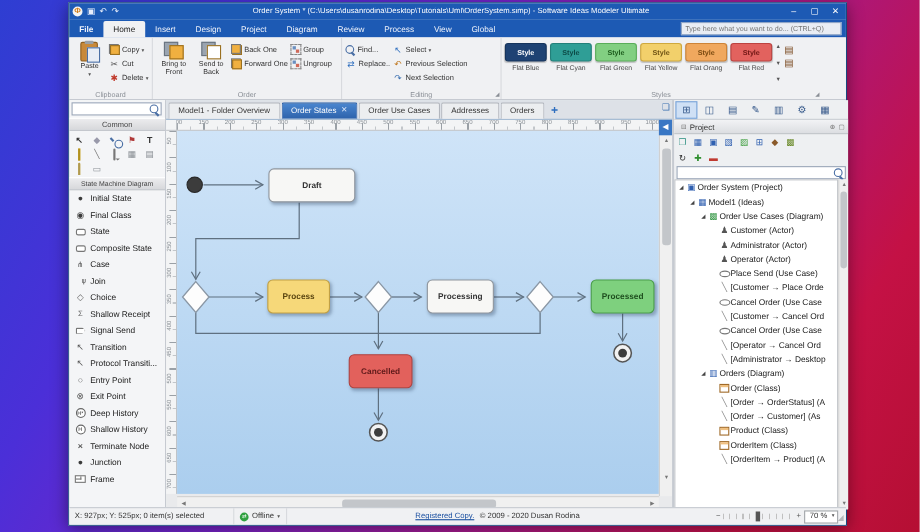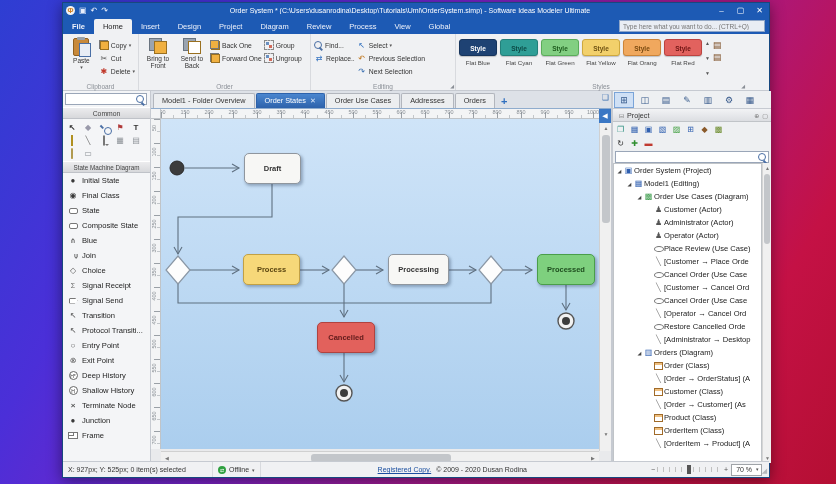--- a/index.html
+++ b/index.html
@@ -374,33 +374,33 @@
             <span>State</span>
           </div>
           <div class="titem">
             <span class="ticn">
               <span class="i-state"></span>
             </span>
             <span>Composite State</span>
           </div>
           <div class="titem">
             <span class="ticn" style="color: rgb(85, 85, 85); font-size: 7px;">⋔</span>
-            <span>Blue</span>
+            <span>Case</span>
           </div>
           <div class="titem">
             <span class="ticn" style="color: rgb(85, 85, 85); font-size: 7px; display: inline-block; transform: rotate(180deg);">⋔</span>
             <span>Join</span>
           </div>
           <div class="titem">
             <span class="ticn" style="color: rgb(102, 102, 102);">◇</span>
             <span>Choice</span>
           </div>
           <div class="titem">
             <span class="ticn" style="color: rgb(102, 102, 102); font-size: 7px;">Σ</span>
-            <span>Signal Receipt</span>
+            <span>Shallow Receipt</span>
           </div>
           <div class="titem">
             <span class="ticn">
               <span class="i-send"></span>
             </span>
             <span>Signal Send</span>
           </div>
           <div class="titem">
             <span class="ticn" style="color: rgb(85, 85, 85);">↖</span>
             <span>Transition</span>
@@ -523,21 +523,21 @@
               <g>
                 <circle cx="405" cy="202" r="8" fill="#f2f2f2" stroke="#555" stroke-width="1.4"></circle>
                 <circle cx="405" cy="202" r="4" fill="#3c3c3c"></circle>
               </g>
               <g>
                 <circle cx="183" cy="274" r="8" fill="#f2f2f2" stroke="#555" stroke-width="1.4"></circle>
                 <circle cx="183" cy="274" r="4" fill="#3c3c3c"></circle>
               </g>
             </svg>
           <div id="dstates">
-              <div class="dstate" style="left: 83px; top: 34px; width: 57px; height: 31px; background: rgb(247, 247, 245); border-color: rgb(143, 150, 158); color: rgb(51, 51, 51);">Draft</div>
+              <div class="dstate" style="left: 83px; top: 34px; width: 79px; height: 31px; background: rgb(247, 247, 245); border-color: rgb(143, 150, 158); color: rgb(51, 51, 51);">Draft</div>
               <div class="dstate" style="left: 82px; top: 135px; width: 57px; height: 31px; background: rgb(246, 216, 121); border-color: rgb(193, 160, 69); color: rgb(90, 69, 16);">Process</div>
               <div class="dstate" style="left: 227px; top: 135px; width: 61px; height: 31px; background: rgb(247, 247, 245); border-color: rgb(143, 150, 158); color: rgb(51, 51, 51);">Processing</div>
               <div class="dstate" style="left: 376px; top: 135px; width: 58px; height: 31px; background: rgb(126, 208, 126); border-color: rgb(74, 158, 74); color: rgb(30, 77, 30);">Processed</div>
               <div class="dstate" style="left: 156px; top: 203px; width: 58px; height: 31px; background: rgb(226, 97, 92); border-color: rgb(176, 67, 64); color: rgb(95, 26, 26);">Cancelled</div>
             </div>
         </div>
         <div class="vscroll">
           <div class="collapsebtn">◀</div>
           <span class="sarrow" style="top:14px;">▲</span>
           <div class="vthumb" style="top:26px;height:88px;"></div>
@@ -625,21 +625,21 @@
         </div>
       <div class="ptree" id="ptree">
           <div class="trow" style="padding-left: 2px;">
             <span class="tarrow">◢</span>
             <span class="tic" style="color: rgb(47, 95, 176);">▣</span>
             <span>Order System (Project)</span>
           </div>
           <div class="trow" style="padding-left: 12px;">
             <span class="tarrow">◢</span>
             <span class="tic" style="color: rgb(47, 95, 176);">▦</span>
-            <span>Model1 (Editing)</span>
+            <span>Model1 (Ideas)</span>
           </div>
           <div class="trow" style="padding-left: 22px;">
             <span class="tarrow">◢</span>
             <span class="tic" style="color: rgb(58, 154, 74);">▩</span>
             <span>Order Use Cases (Diagram)</span>
           </div>
           <div class="trow" style="padding-left: 32px;">
             <span class="tsp"></span>
             <span class="tic" style="color: rgb(85, 85, 85);">♟</span>
             <span>Customer (Actor)</span>
@@ -652,21 +652,21 @@
           <div class="trow" style="padding-left: 32px;">
             <span class="tsp"></span>
             <span class="tic" style="color: rgb(85, 85, 85);">♟</span>
             <span>Operator (Actor)</span>
           </div>
           <div class="trow" style="padding-left: 32px;">
             <span class="tsp"></span>
             <span class="tic">
               <span class="i-ellipse"></span>
             </span>
-            <span>Place Review (Use Case)</span>
+            <span>Place Send (Use Case)</span>
           </div>
           <div class="trow" style="padding-left: 32px;">
             <span class="tsp"></span>
             <span class="tic" style="color: rgb(136, 136, 136);">╲</span>
             <span>[Customer → Place Orde</span>
           </div>
           <div class="trow" style="padding-left: 32px;">
             <span class="tsp"></span>
             <span class="tic">
               <span class="i-ellipse"></span>
@@ -682,27 +682,20 @@
             <span class="tsp"></span>
             <span class="tic">
               <span class="i-ellipse"></span>
             </span>
             <span>Cancel Order (Use Case</span>
           </div>
           <div class="trow" style="padding-left: 32px;">
             <span class="tsp"></span>
             <span class="tic" style="color: rgb(136, 136, 136);">╲</span>
             <span>[Operator → Cancel Ord</span>
-          </div>
-          <div class="trow" style="padding-left: 32px;">
-            <span class="tsp"></span>
-            <span class="tic">
-              <span class="i-ellipse"></span>
-            </span>
-            <span>Restore Cancelled Orde</span>
           </div>
           <div class="trow" style="padding-left: 32px;">
             <span class="tsp"></span>
             <span class="tic" style="color: rgb(136, 136, 136);">╲</span>
             <span>[Administrator → Desktop</span>
           </div>
           <div class="trow" style="padding-left: 22px;">
             <span class="tarrow">◢</span>
             <span class="tic" style="color: rgb(47, 95, 176);">▥</span>
             <span>Orders (Diagram)</span>
@@ -711,27 +704,20 @@
             <span class="tsp"></span>
             <span class="tic">
               <span class="i-class"></span>
             </span>
             <span>Order (Class)</span>
           </div>
           <div class="trow" style="padding-left: 32px;">
             <span class="tsp"></span>
             <span class="tic" style="color: rgb(136, 136, 136);">╲</span>
             <span>[Order → OrderStatus] (A</span>
-          </div>
-          <div class="trow" style="padding-left: 32px;">
-            <span class="tsp"></span>
-            <span class="tic">
-              <span class="i-class"></span>
-            </span>
-            <span>Customer (Class)</span>
           </div>
           <div class="trow" style="padding-left: 32px;">
             <span class="tsp"></span>
             <span class="tic" style="color: rgb(136, 136, 136);">╲</span>
             <span>[Order → Customer] (As</span>
           </div>
           <div class="trow" style="padding-left: 32px;">
             <span class="tsp"></span>
             <span class="tic">
               <span class="i-class"></span>

